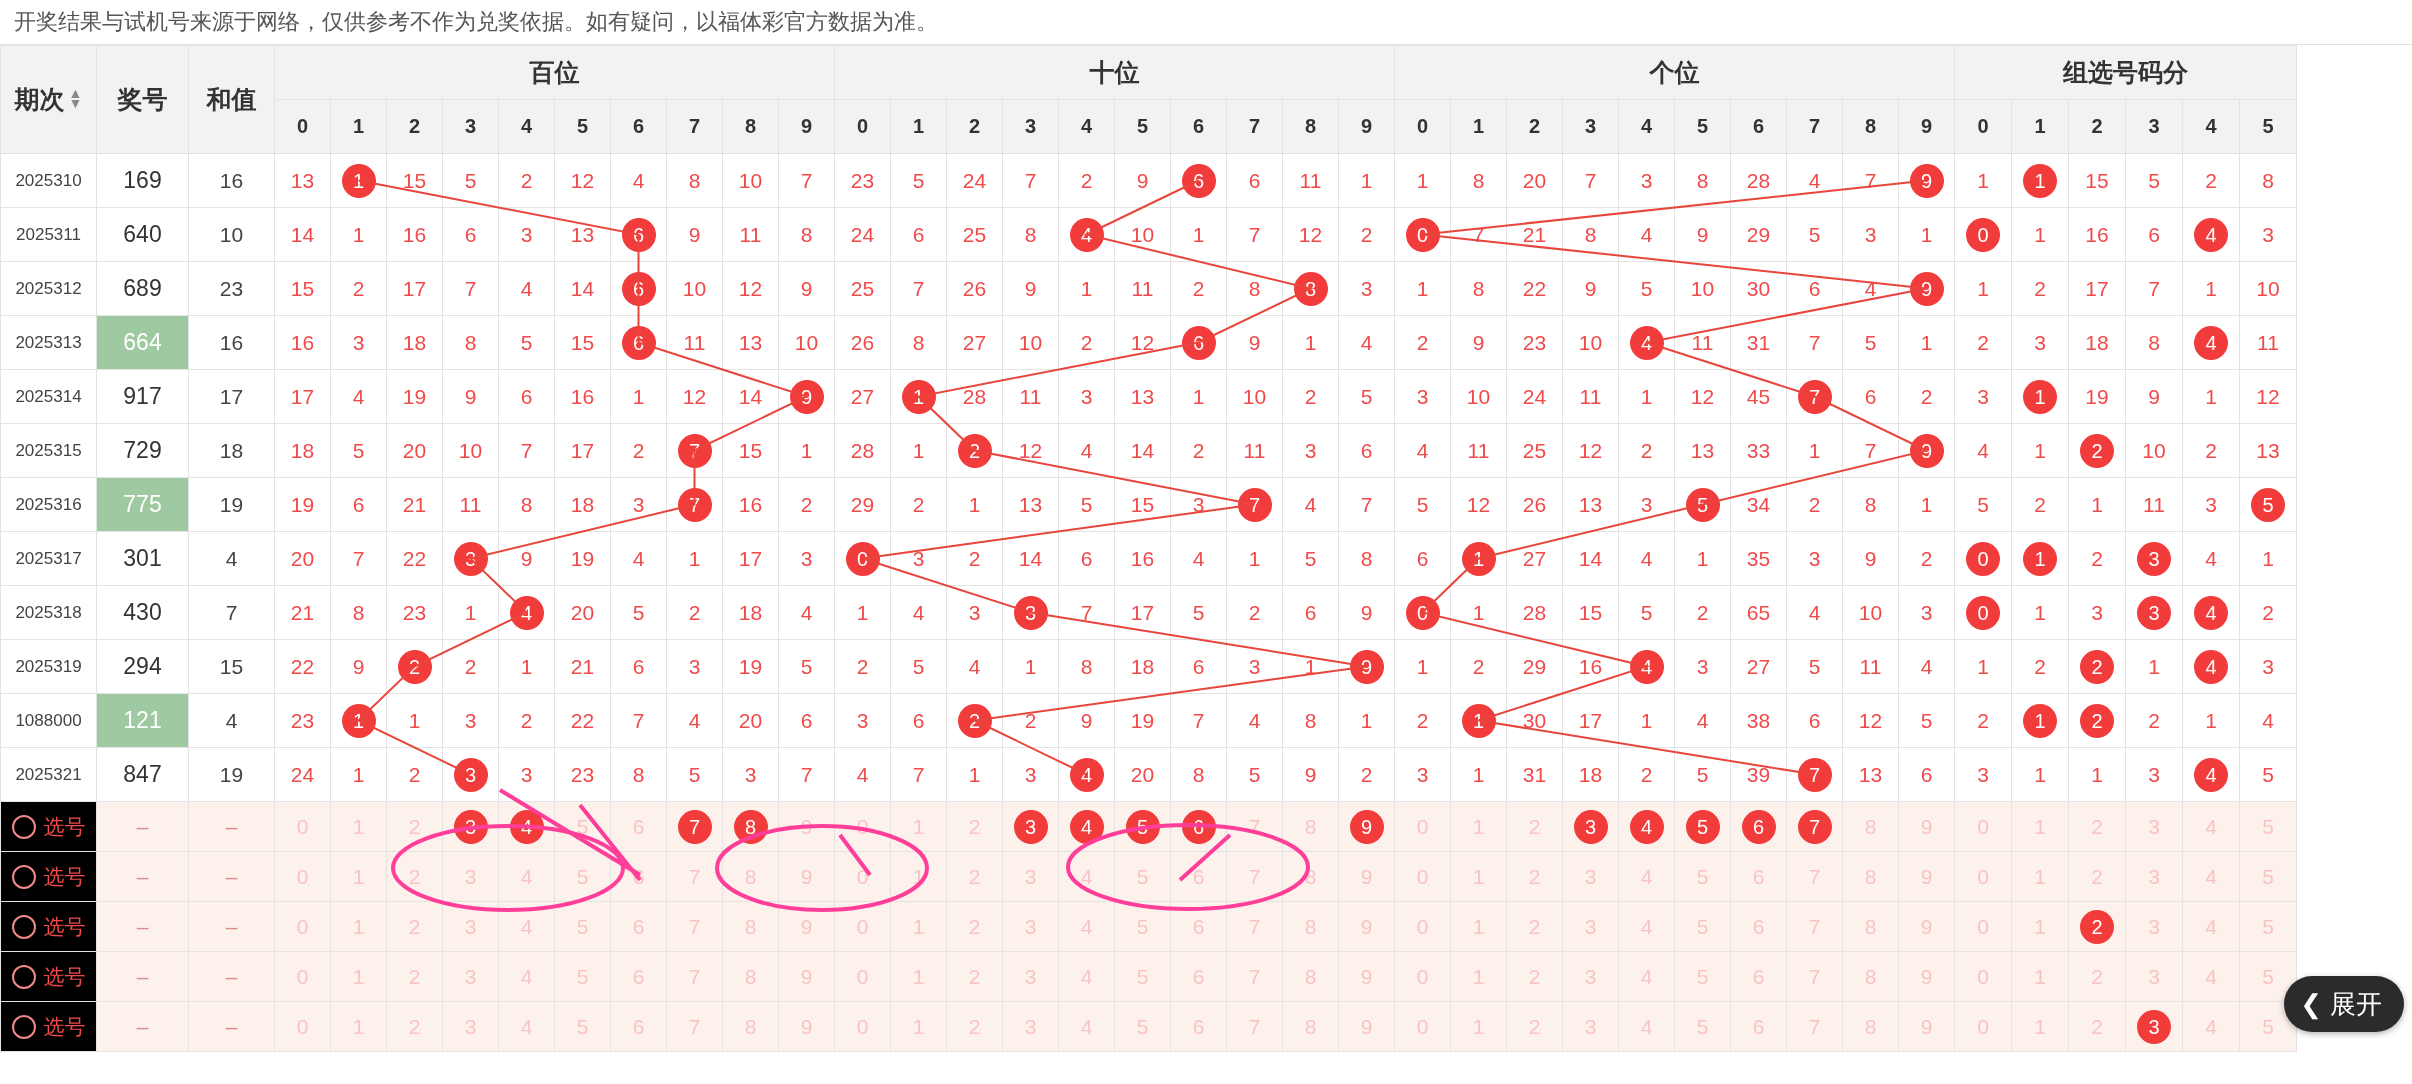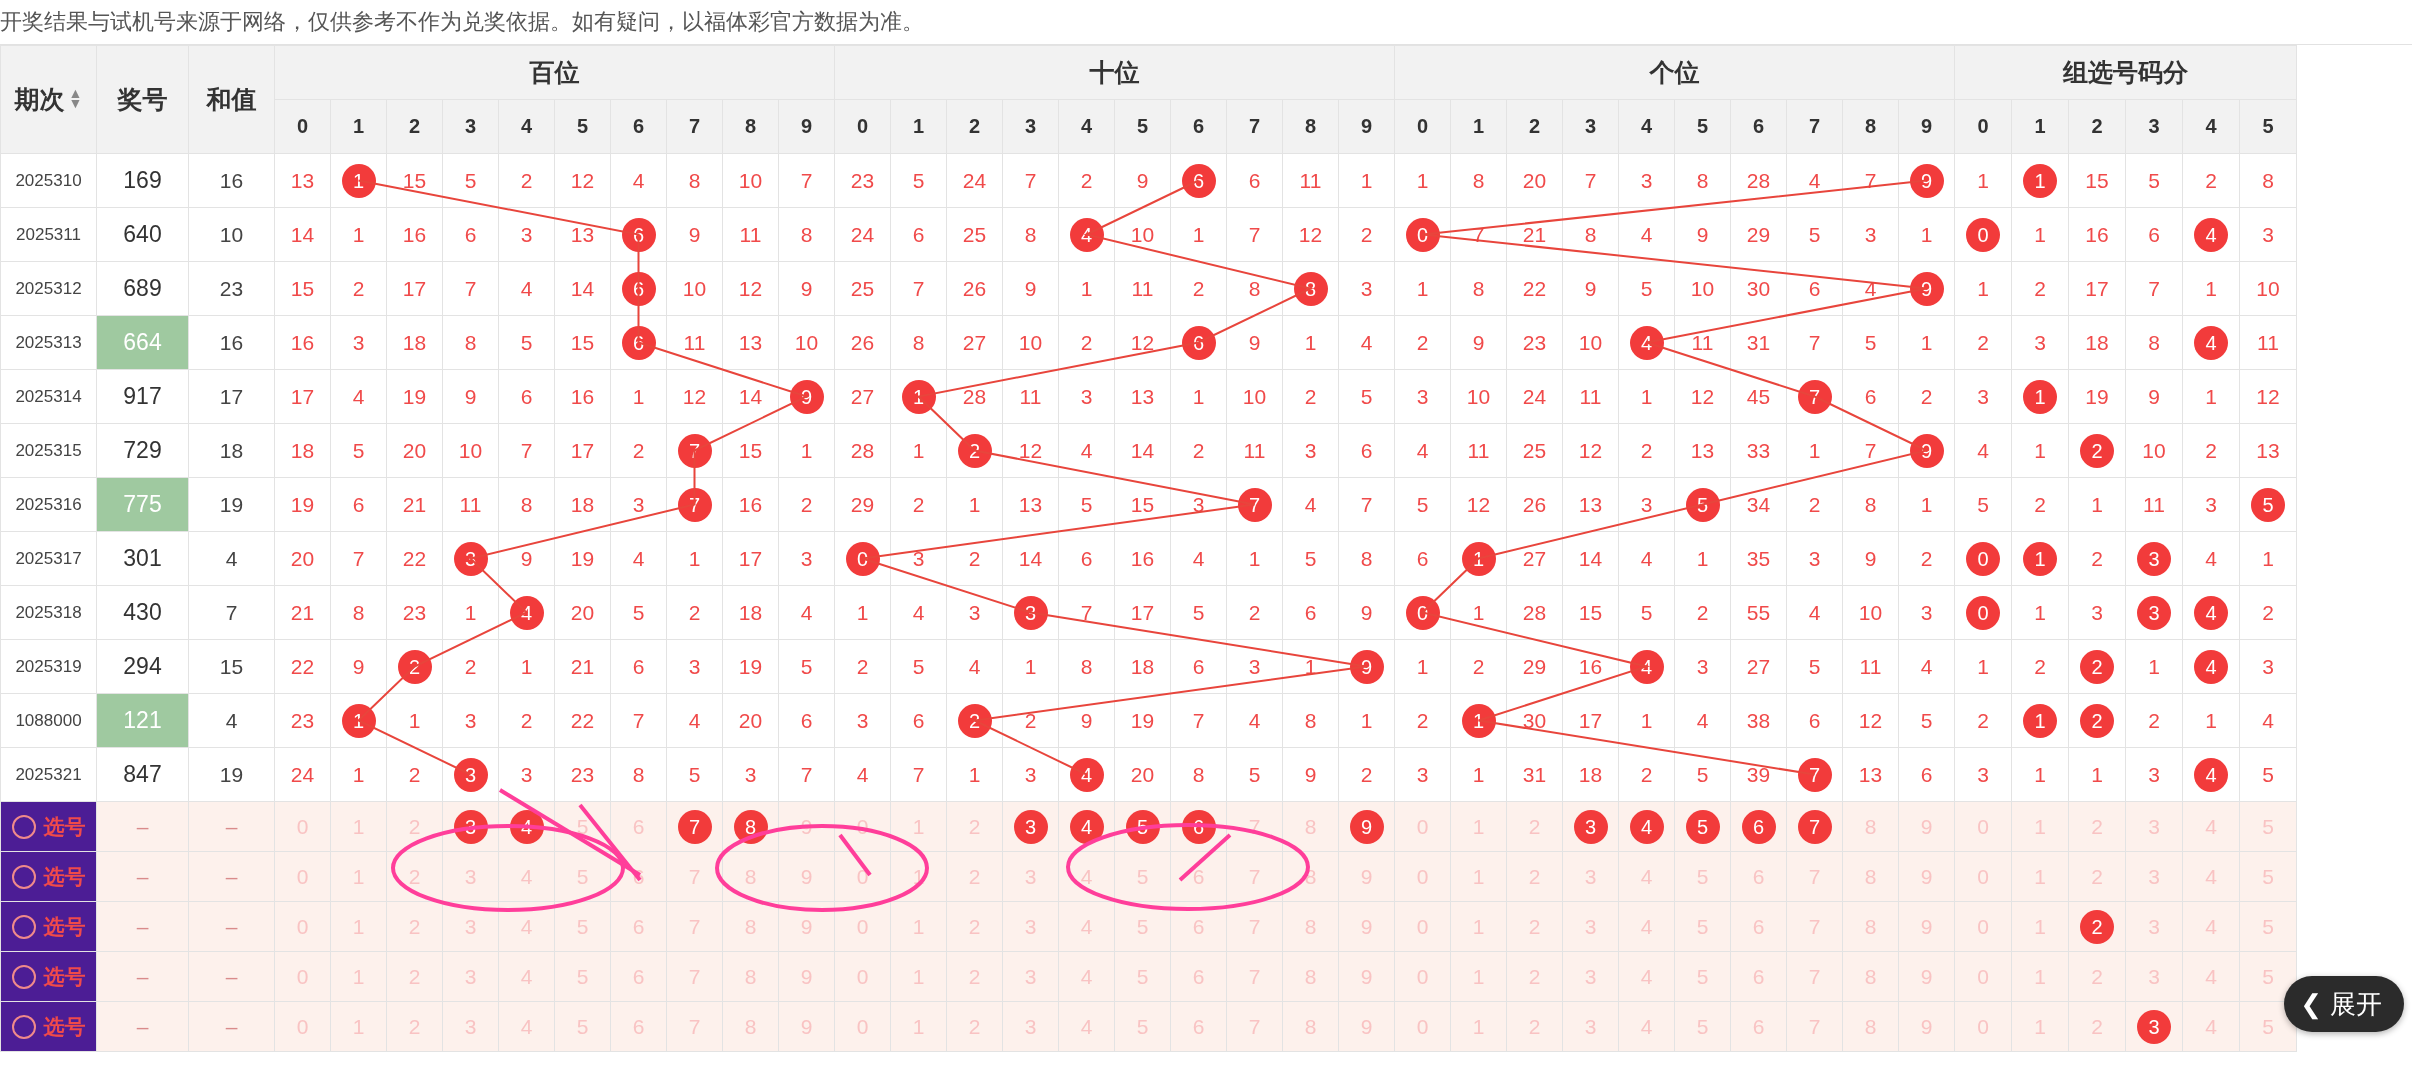--- a/index.html
+++ b/index.html
@@ -1,18 +1,18 @@
 <!DOCTYPE html>
 <html><head>
 <meta charset="utf-8">
 <style>
   html,body{margin:0;padding:0;background:#fff;font-family:"Liberation Sans",sans-serif;}
   #app{width:2412px;height:1084px;position:relative;overflow:hidden;background:#fff;}
 
-  .notice{height:44px;line-height:44px;font-size:22px;color:#555;
+  .notice{height:44px;line-height:44px;font-size:22px;color:#555;padding-left:14px;
           border-bottom:1px solid #e2e2e2;background:#fff;white-space:nowrap;}
 
   .gridwrap{position:relative;width:2412px;height:1040px;overflow:hidden;}
 
   table.main{border-collapse:collapse;table-layout:fixed;font-size:21px;color:#333;}
   table.main th,table.main td{border:1px solid #e3e3e3;text-align:center;vertical-align:middle;
         padding:0;height:54px;box-sizing:border-box;}
   table.main thead th{background:#f2f2f2;font-weight:bold;color:#333;}
 
   
@@ -33,21 +33,21 @@
   .dig{color:#f04a4a;position:relative;}
   .dig .ball{display:inline-block;width:34px;height:34px;line-height:34px;border-radius:50%;
         background:#f23b3b;color:#fff;font-size:20px;}
   .dig.faint{color:#f9c3c3;}
   .grpcell{color:#f04a4a;}
   .grpcell .ball{display:inline-block;width:34px;height:34px;line-height:34px;border-radius:50%;
         background:#f23b3b;color:#fff;font-size:20px;}
   .grpcell.faint{color:#f9c3c3;}
 
   tr.pickrow td{background:#fdf1ec;height:50px;}
-  tr.pickrow td.pickcell{background:#4c1d95;color:#f04a4a;font-size:21px;font-weight:bold;}
+  tr.pickrow td.pickcell{background:#000000;color:#f04a4a;font-size:21px;}
   tr.pickrow td.dash{background:#fdf1ec;color:#d98b8b;}
   .radio{display:inline-block;width:20px;height:20px;border:2px solid #f08a8a;border-radius:50%;
         vertical-align:middle;margin-right:8px;}
   .picklabel{vertical-align:middle;}
 
   .sortico{display:inline-block;margin-left:4px;font-size:14px;line-height:10px;color:#888;}
   .sortico i{display:block;font-style:normal;}
 
   
   #overlay{position:absolute;left:0;top:0;pointer-events:none;}
@@ -511,21 +511,21 @@
             <td class="dig">5</td>
             <td class="dig">2</td>
             <td class="dig">6</td>
             <td class="dig">9</td>
             <td class="dig"><span class="ball">0</span></td>
             <td class="dig">1</td>
             <td class="dig">28</td>
             <td class="dig">15</td>
             <td class="dig">5</td>
             <td class="dig">2</td>
-            <td class="dig">55</td>
+            <td class="dig">65</td>
             <td class="dig">4</td>
             <td class="dig">10</td>
             <td class="dig">3</td>
             <td class="grpcell"><span class="ball">0</span></td>
             <td class="grpcell">1</td>
             <td class="grpcell">3</td>
             <td class="grpcell"><span class="ball">3</span></td>
             <td class="grpcell"><span class="ball">4</span></td>
             <td class="grpcell">2</td>
           </tr>

